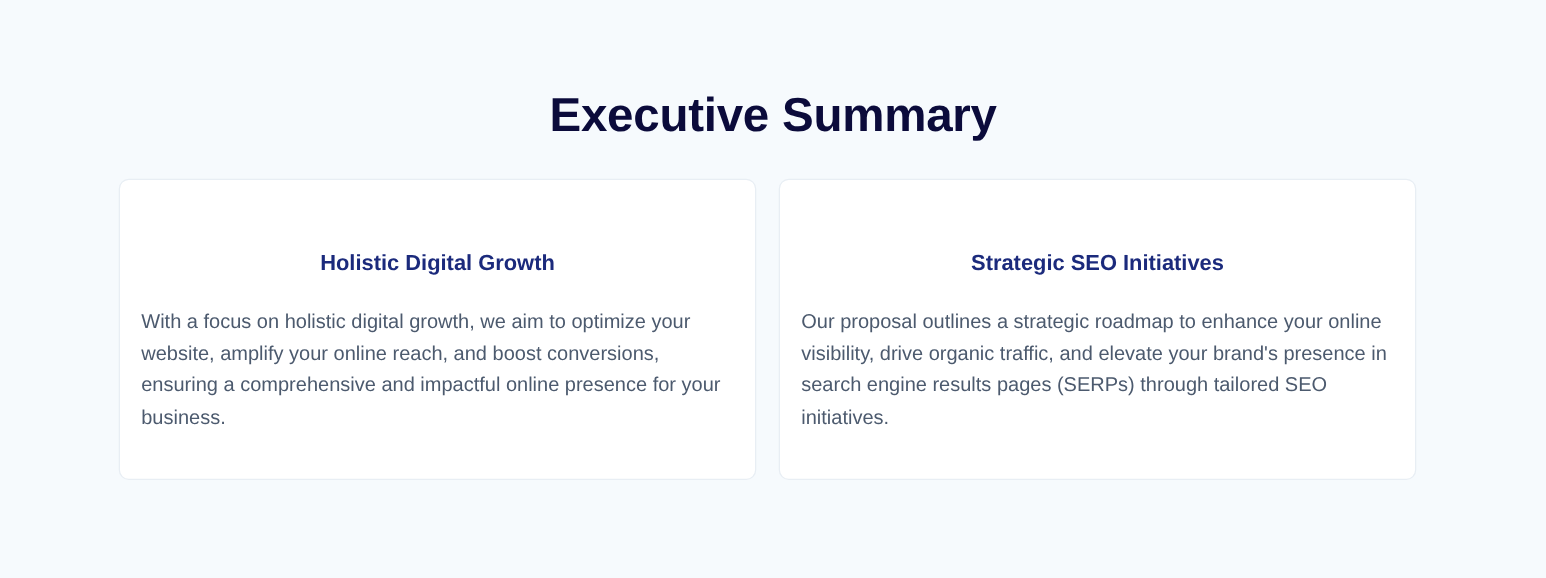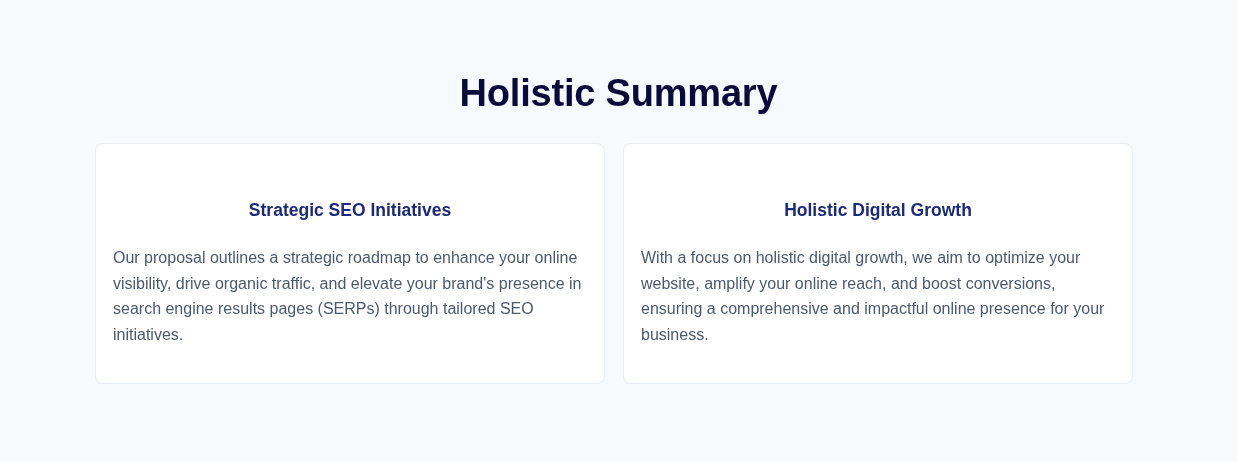--- a/index.html
+++ b/index.html
@@ -67,28 +67,28 @@
     color: #4c5a6e;
     text-align: left;
     font-weight: 400;
   }
 </style>
 </head>
 <body>
 
 <div class="page">
 
-  <h1 class="page-title">Holistic Summary</h1>
+  <h1 class="page-title">Executive Summary</h1>
 
   <div class="cards-row">
+
+    <div class="card">
+      <h2 class="card-title">Holistic Digital Growth</h2>
+      <p class="card-body">With a focus on holistic digital growth, we aim to optimize your website, amplify your online reach, and boost conversions, ensuring a comprehensive and impactful online presence for your business.</p>
+    </div>
 
     <div class="card">
       <h2 class="card-title">Strategic SEO Initiatives</h2>
       <p class="card-body">Our proposal outlines a strategic roadmap to enhance your online visibility, drive organic traffic, and elevate your brand's presence in search engine results pages (SERPs) through tailored SEO initiatives.</p>
     </div>
 
-    <div class="card">
-      <h2 class="card-title">Holistic Digital Growth</h2>
-      <p class="card-body">With a focus on holistic digital growth, we aim to optimize your website, amplify your online reach, and boost conversions, ensuring a comprehensive and impactful online presence for your business.</p>
-    </div>
-
   </div>
 </div>
 
 </body></html>

